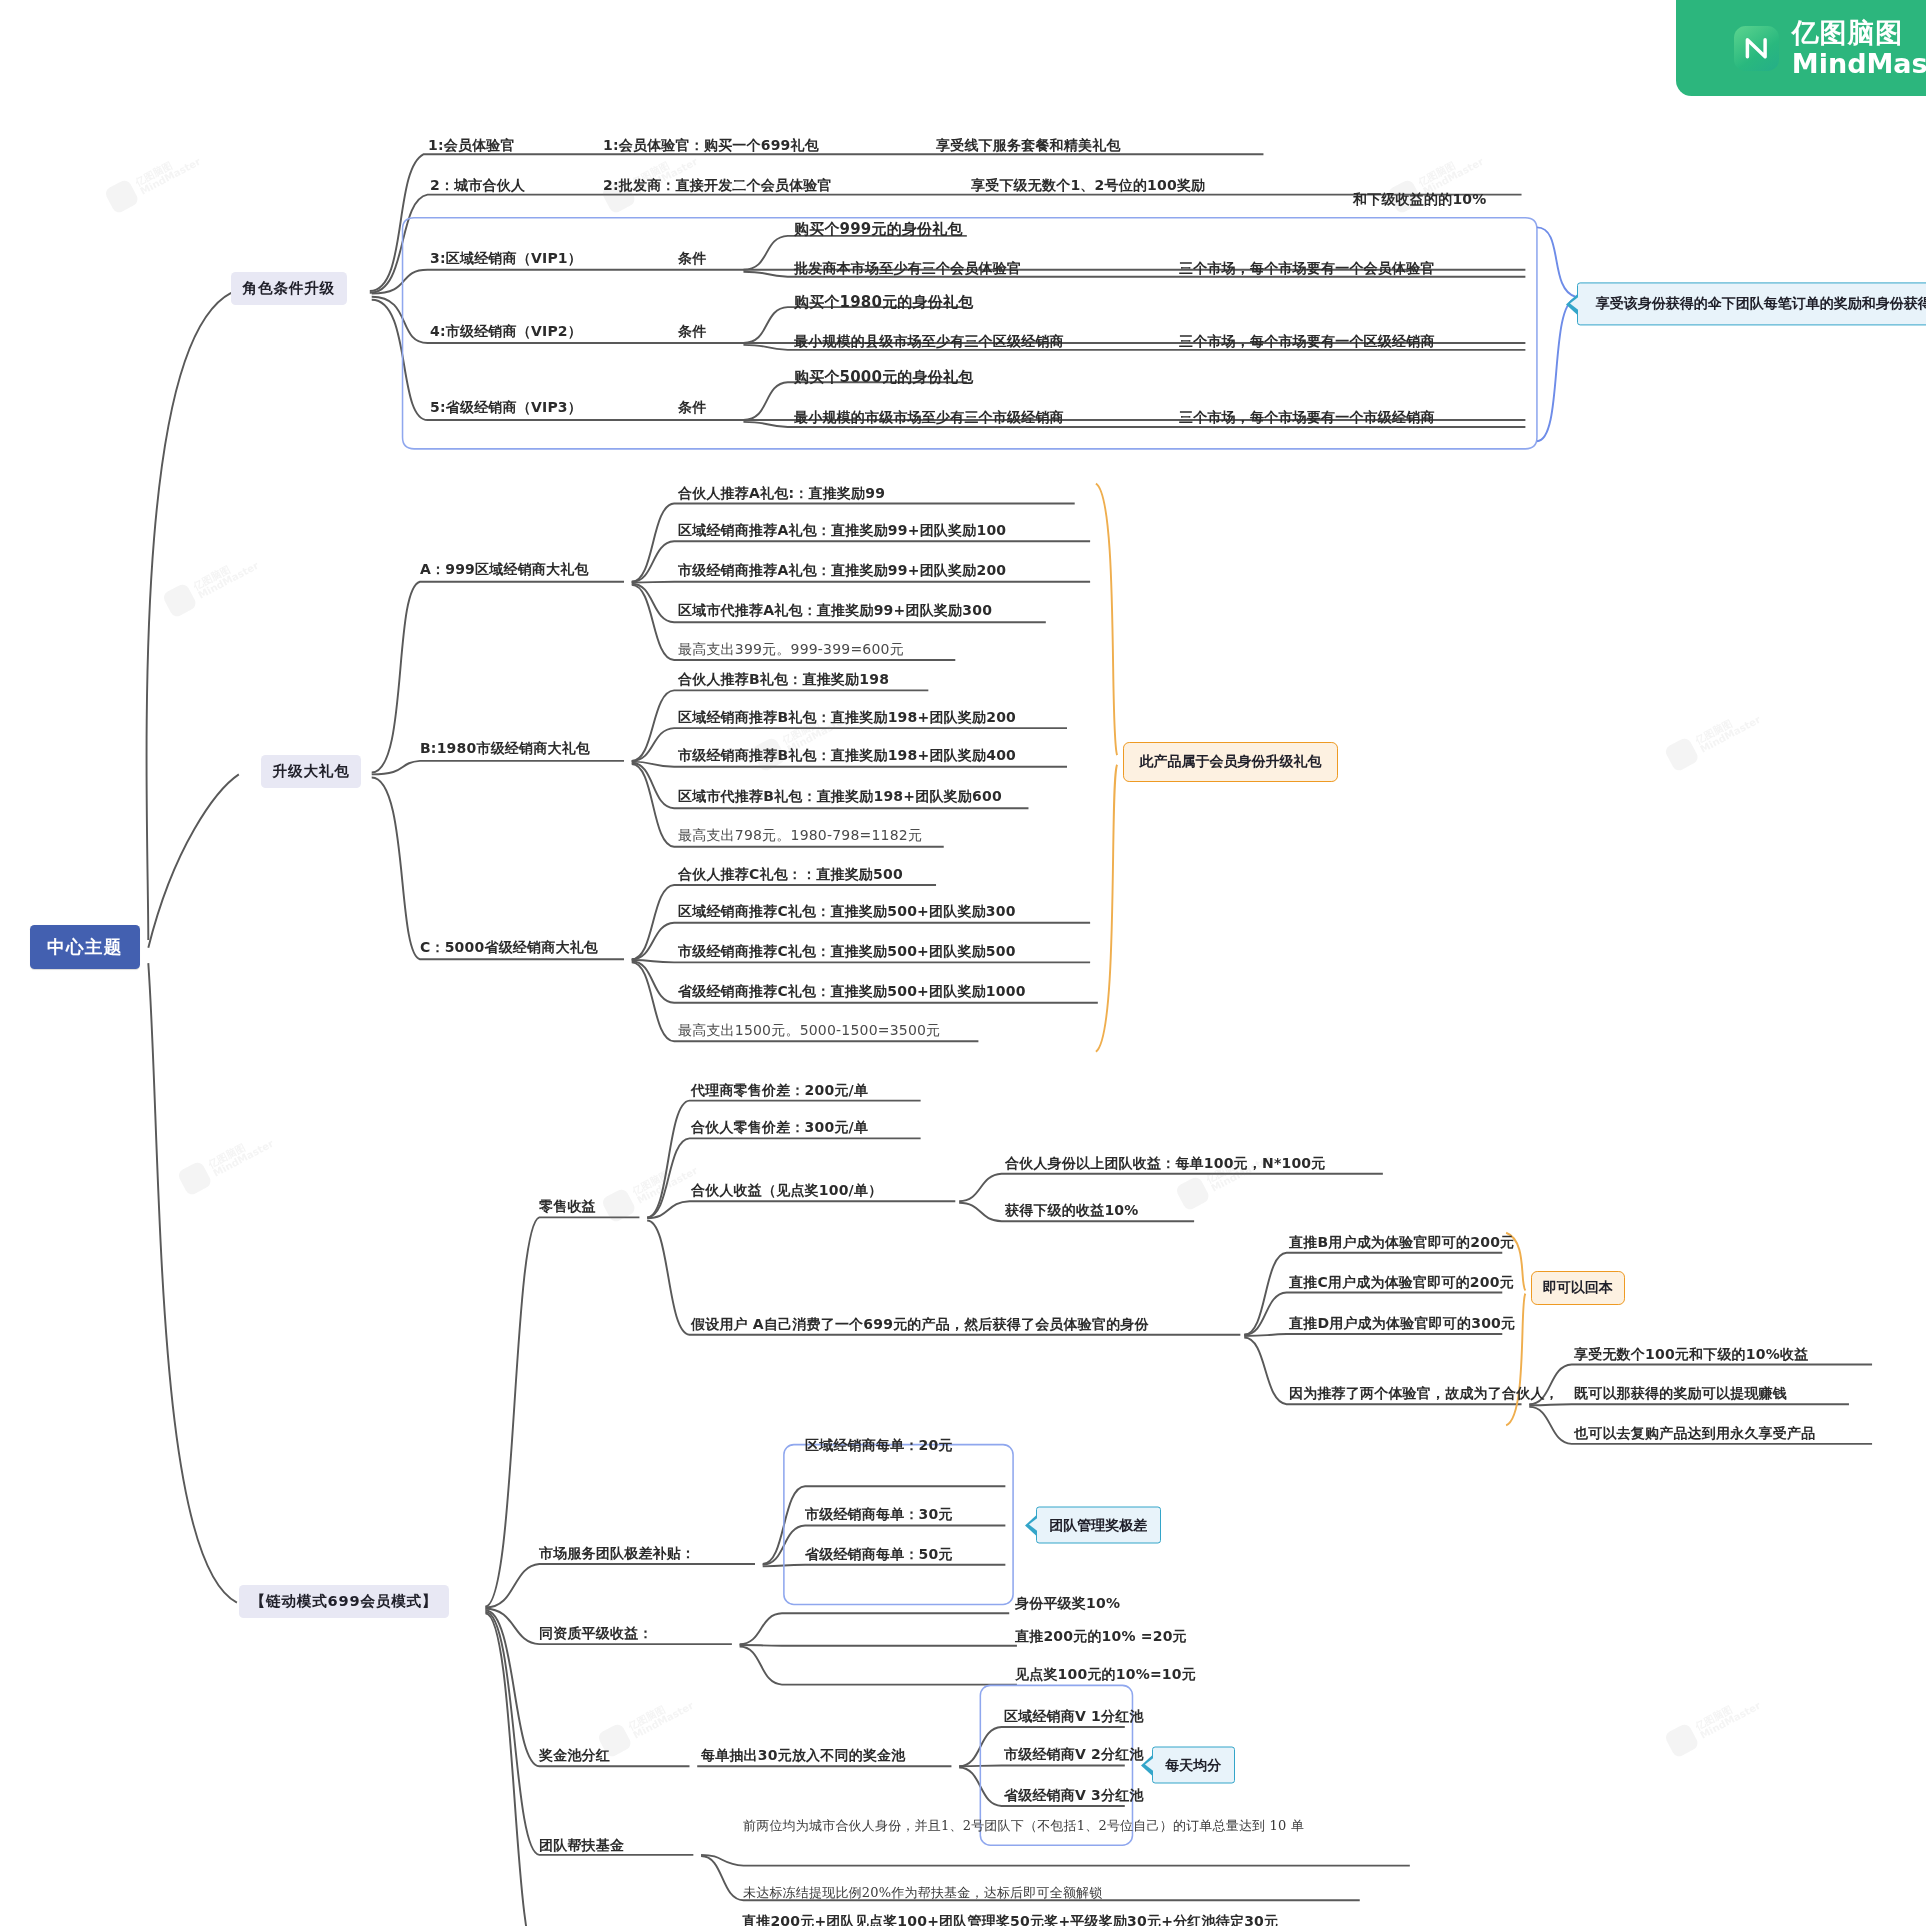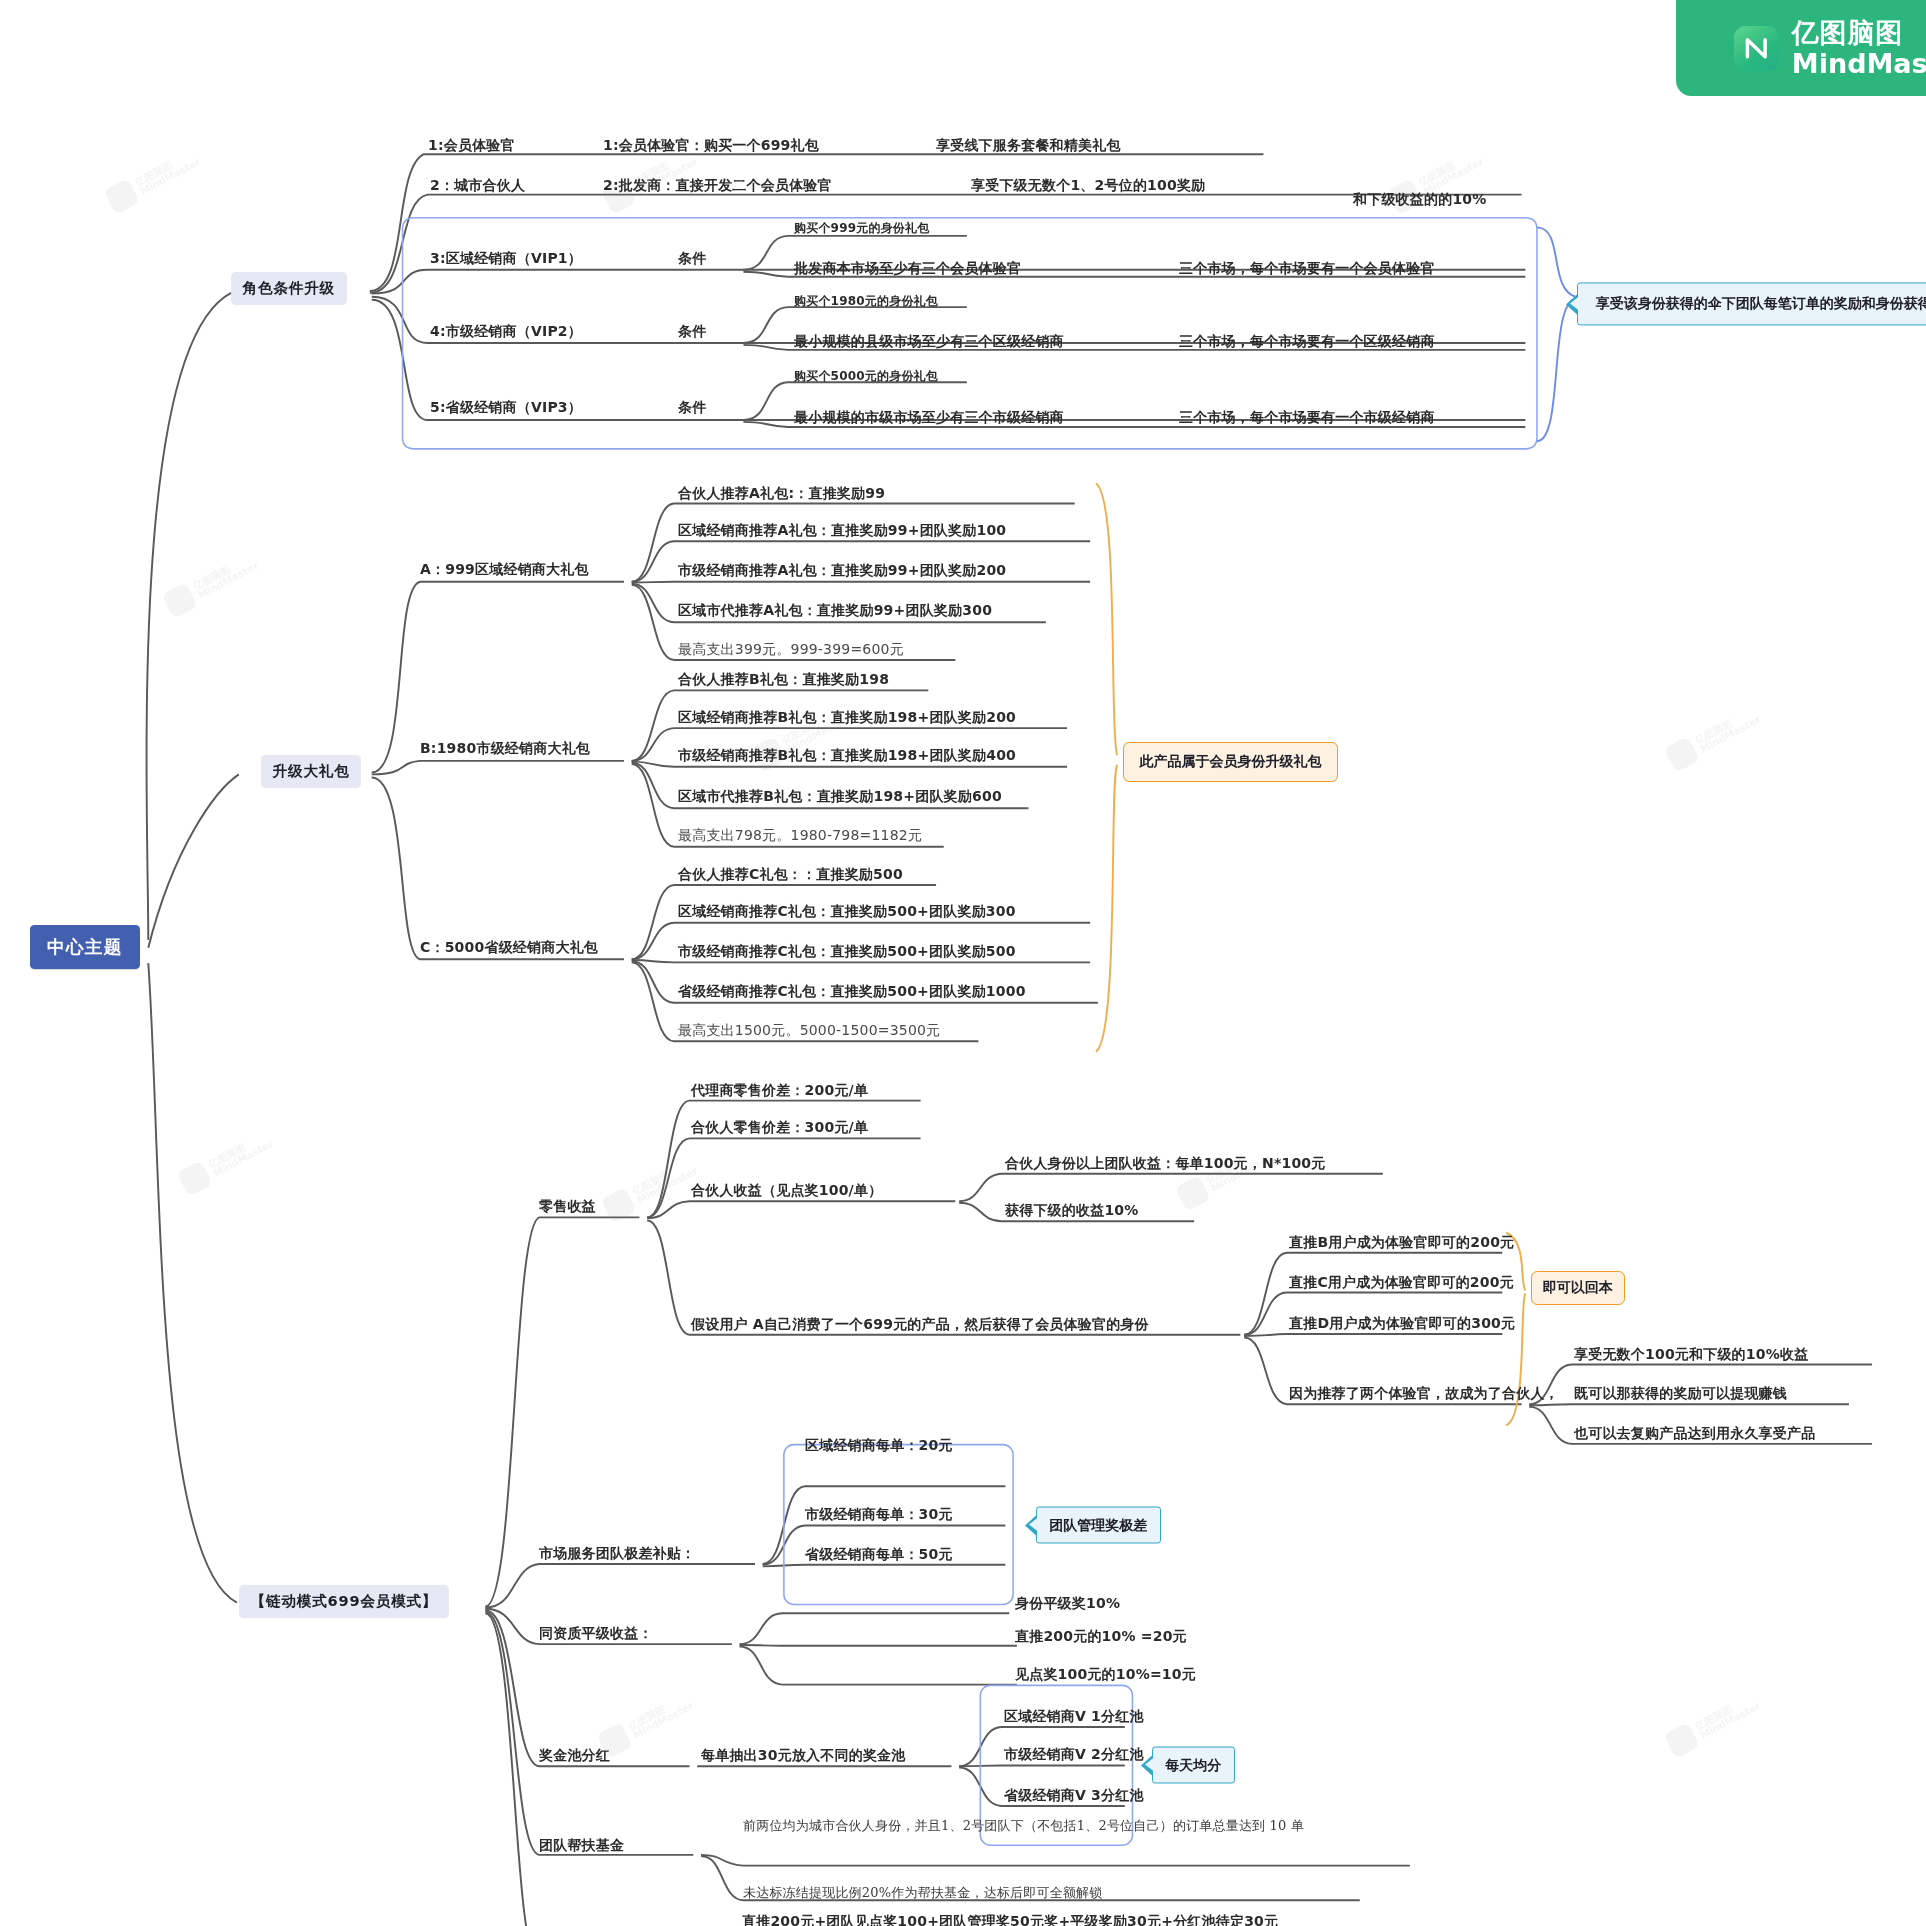--- a/index.html
+++ b/index.html
@@ -34,21 +34,21 @@
     font-size:17.7px;font-weight:bold;padding:10px 17px;letter-spacing:1.2px;
     box-shadow:0 0.4px 0.8px rgba(0,0,0,.15);
   }
   .branch{
     background:#E8E8F4;color:#20202a;border-radius:4.6px;
     font-size:14.6px;font-weight:bold;padding:7px 11.6px;letter-spacing:0.8px;
   }
   .topic{
     font-size:14px;font-weight:bold;color:#2b2b2b;letter-spacing:0.2px;
   }
-  .topic.small{font-size:12px;}
+  .topic.small{font-size:15px;}
   .topic.plain{font-weight:normal;color:#4a4a4a;}
   .topic.serif{font-family:"DejaVu Serif","Liberation Serif",serif;font-weight:normal;color:#3a3a3a;font-size:13px;}
   .topic.wrap{white-space:normal;line-height:1.45;}
 
   
   .callout-blue{
     position:absolute;background:#E8F3FA;border:1.5px solid #33A5C9;
     color:#20202a;font-size:14px;font-weight:bold;padding:11.6px 17.7px;
     border-radius:3.1px;white-space:nowrap;
   }

